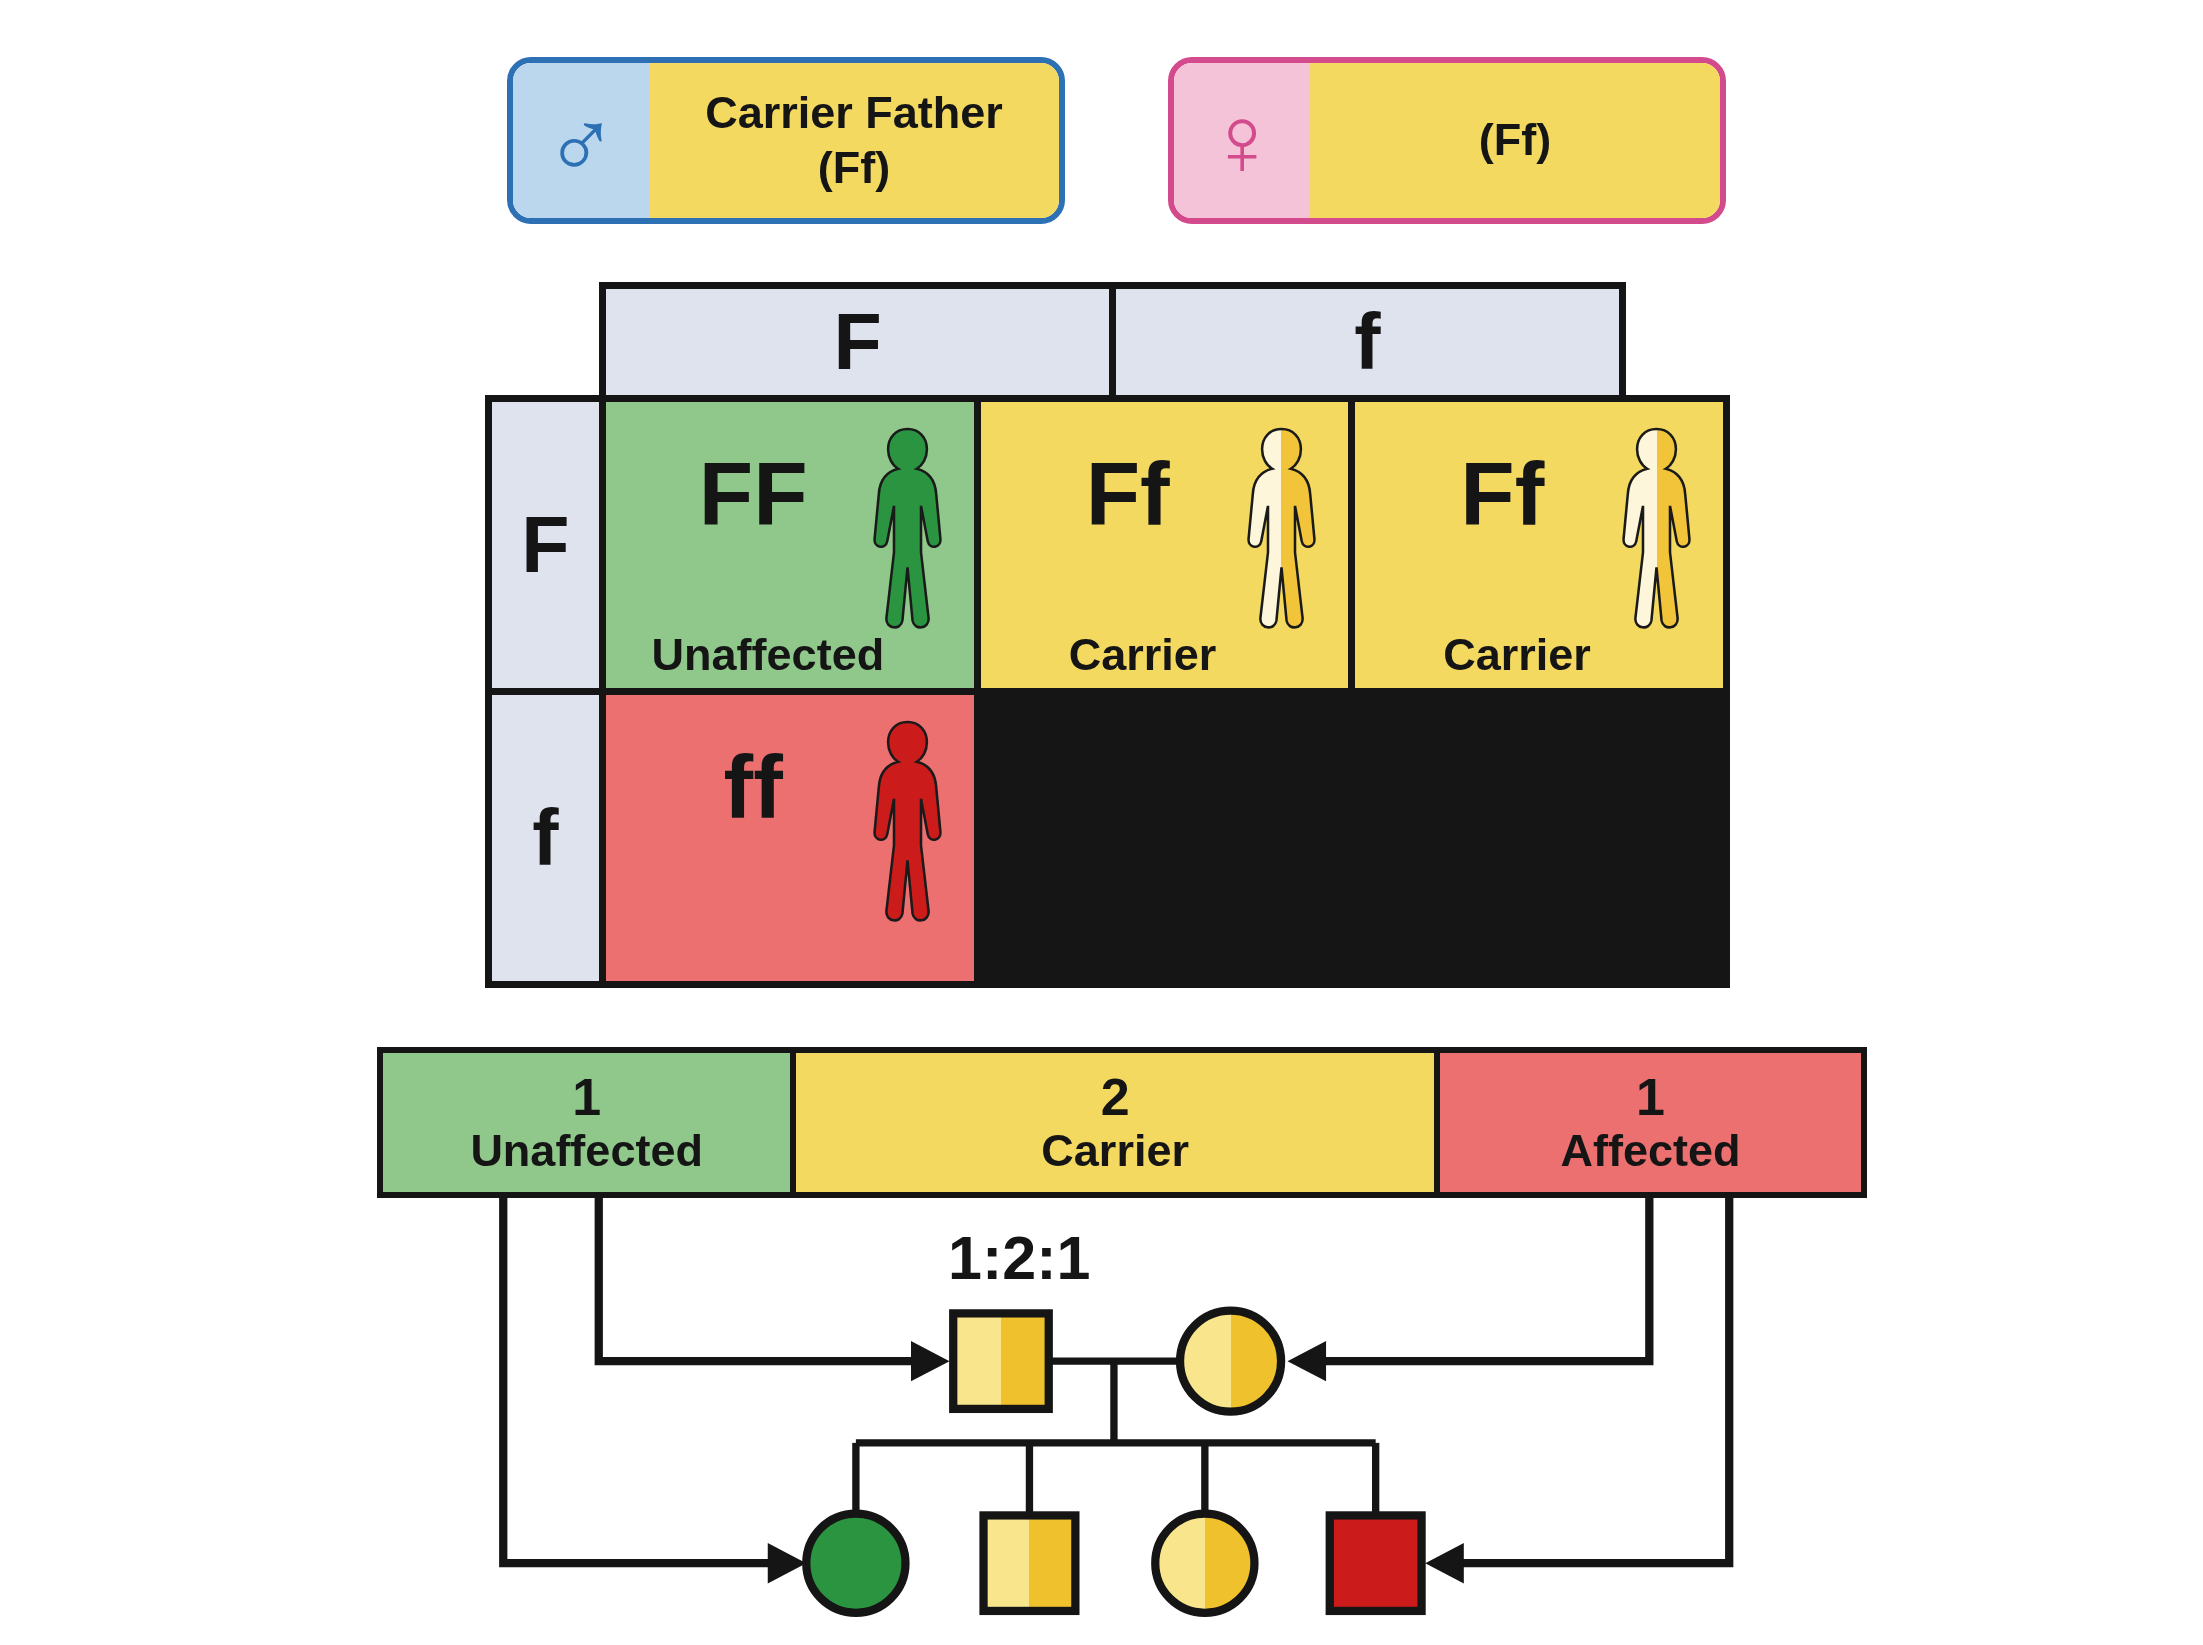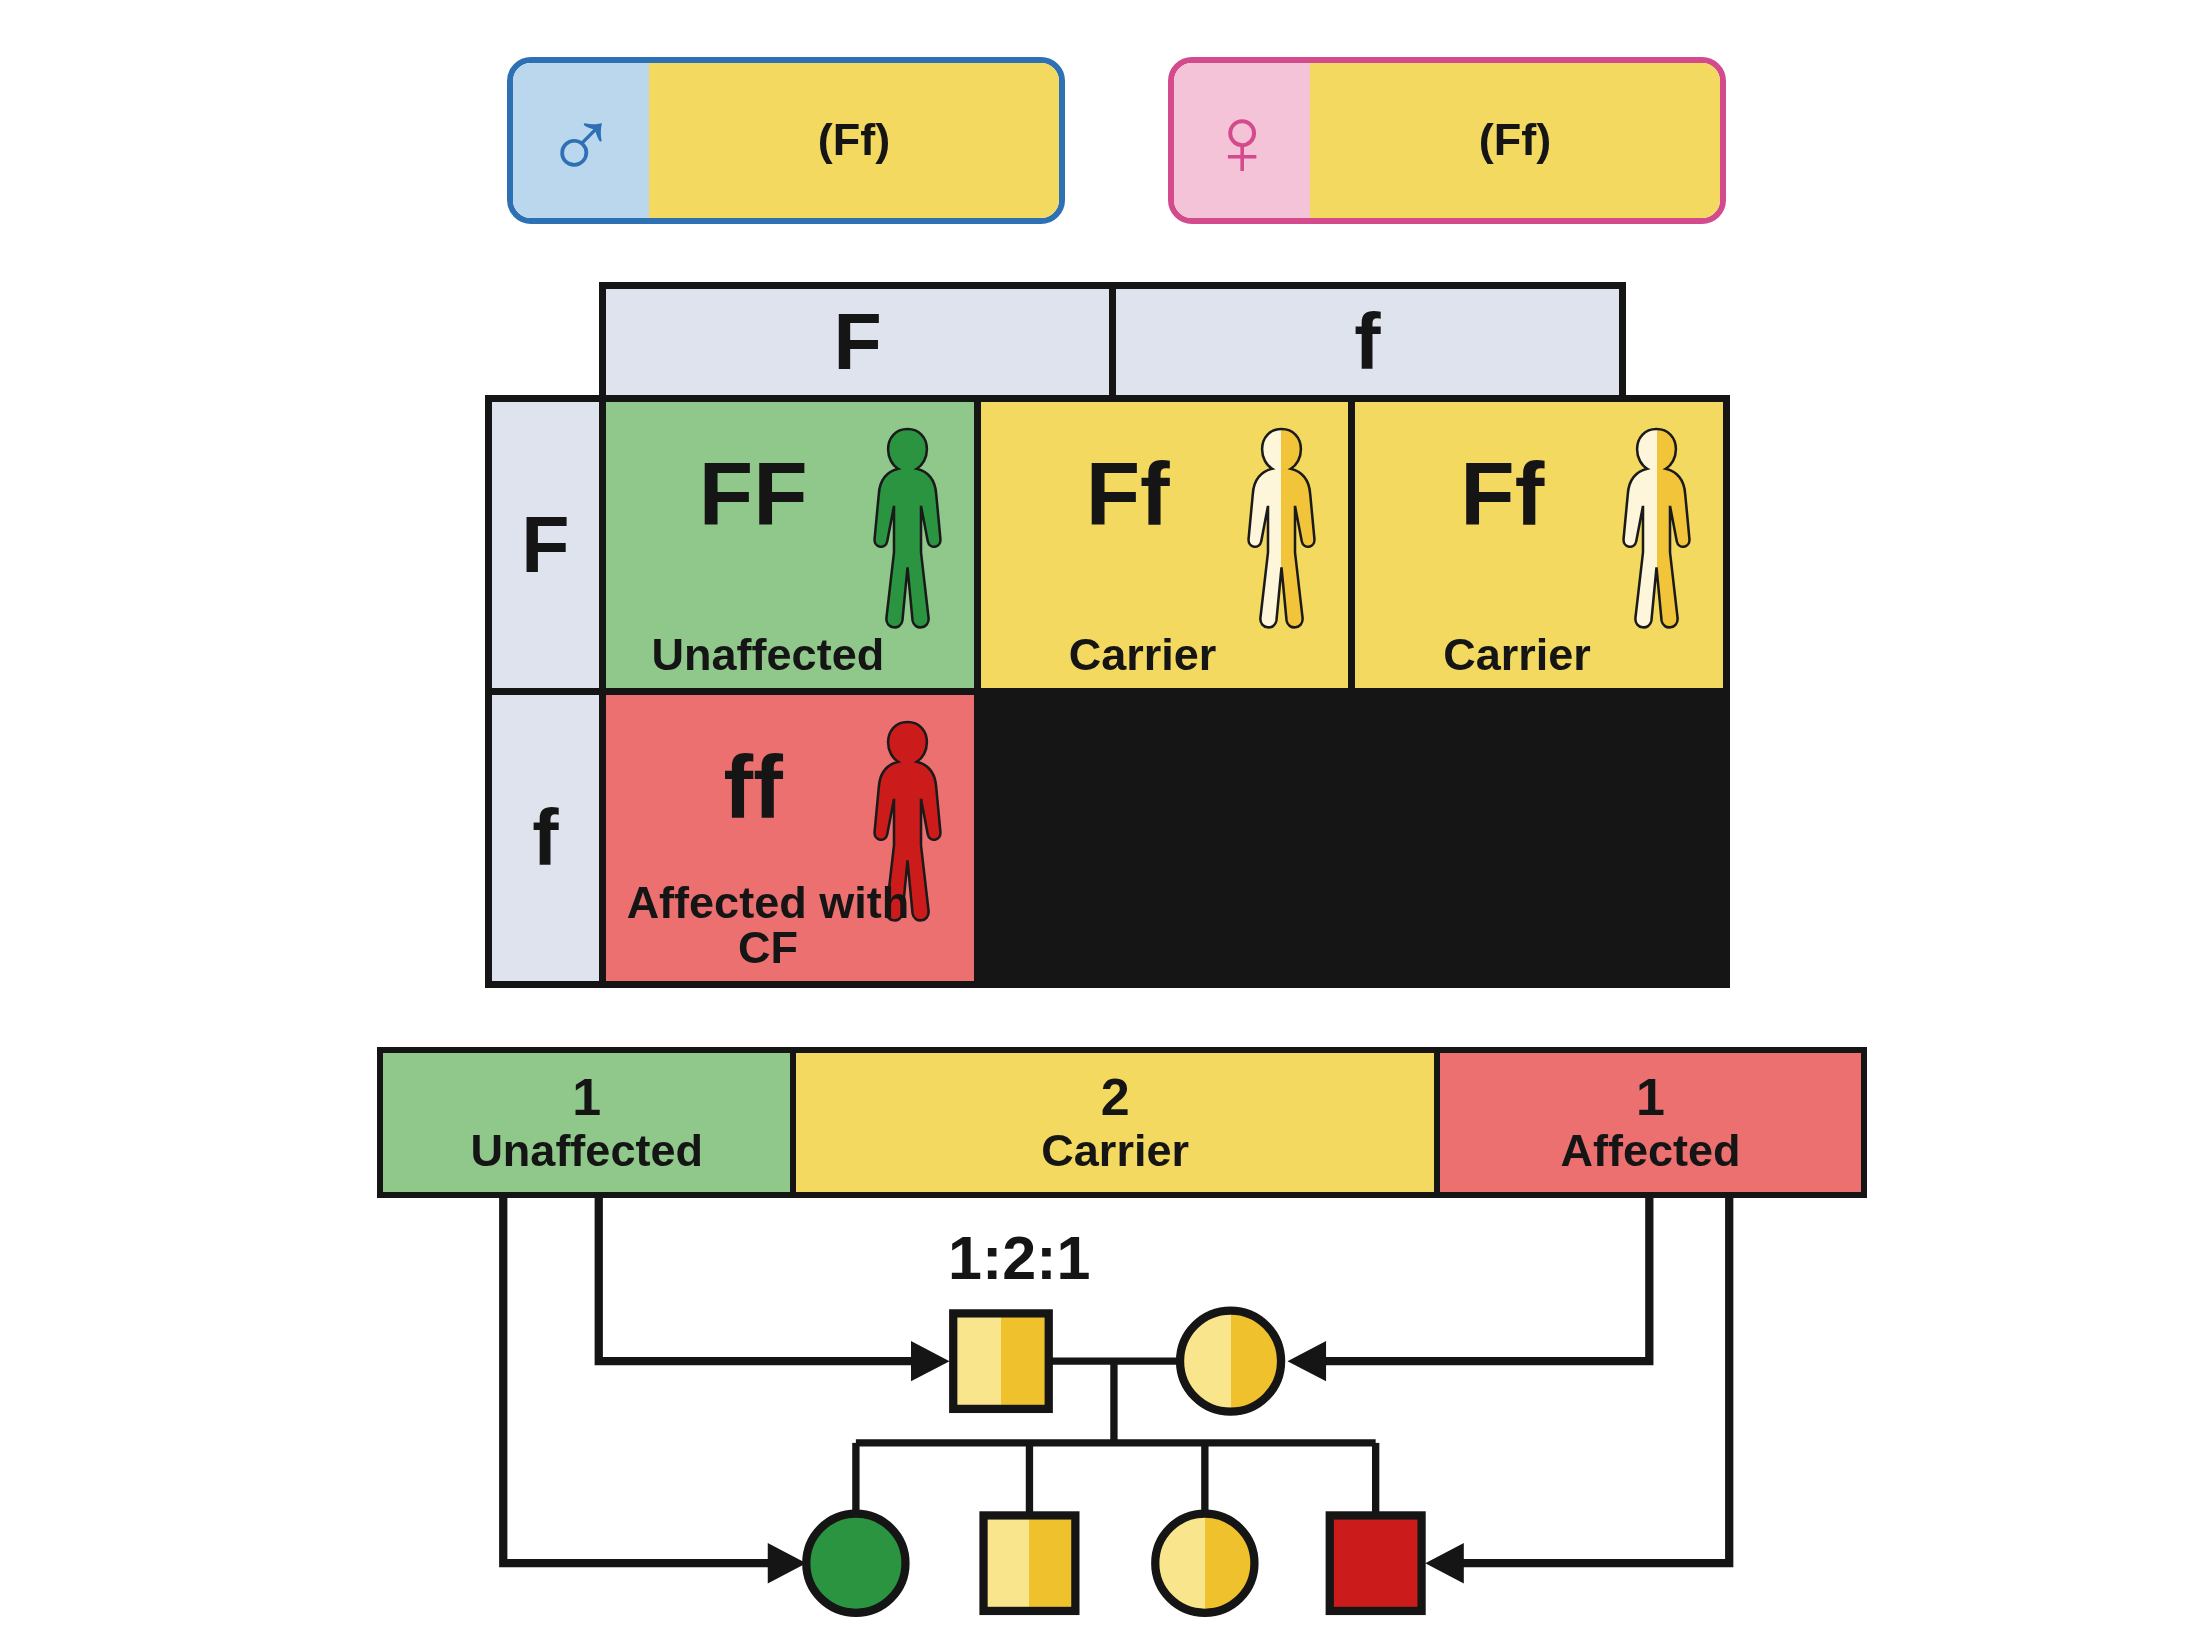--- a/index.html
+++ b/index.html
@@ -73,20 +73,21 @@
         <stop offset="1" stop-color="#efc12d"></stop>
     </linearGradient>
   </defs>
 </svg>
 
 <div class="abs legend father">
   <div class="iconarea">
     <span class="sexsym">♂</span>
   </div>
   <div class="textarea">
+    <span class="ttl">Carrier Father</span>
     <span class="gen">(Ff)</span>
   </div>
 </div>
 
 <div class="abs legend mother">
   <div class="iconarea">
     <span class="sexsym">♀</span>
   </div>
   <div class="textarea">
     <span class="gen">(Ff)</span>
@@ -127,21 +128,20 @@
       <use href="#person-shape" fill="url(#grad-person-half)" stroke="#1a1a1a" stroke-width="3"></use>
     </svg>
     <div class="slabel">Carrier</div>
   </div>
 
   <div class="pcell bg-red">
     <div class="genotype">ff</div>
     <svg class="person" viewBox="0 0 120 250">
       <use href="#person-shape" fill="#cb1b1b" stroke="#1a1a1a" stroke-width="3"></use>
     </svg>
-    <div class="slabel">Affected with CF</div>
   </div>
 </div>
 
 <div class="abs ratiobar">
   <div class="rseg bg-green">
     <span class="cnt">1</span>
     <span class="lbl">Unaffected</span>
   </div>
   <div class="rseg bg-yellow">
     <span class="cnt">2</span>

